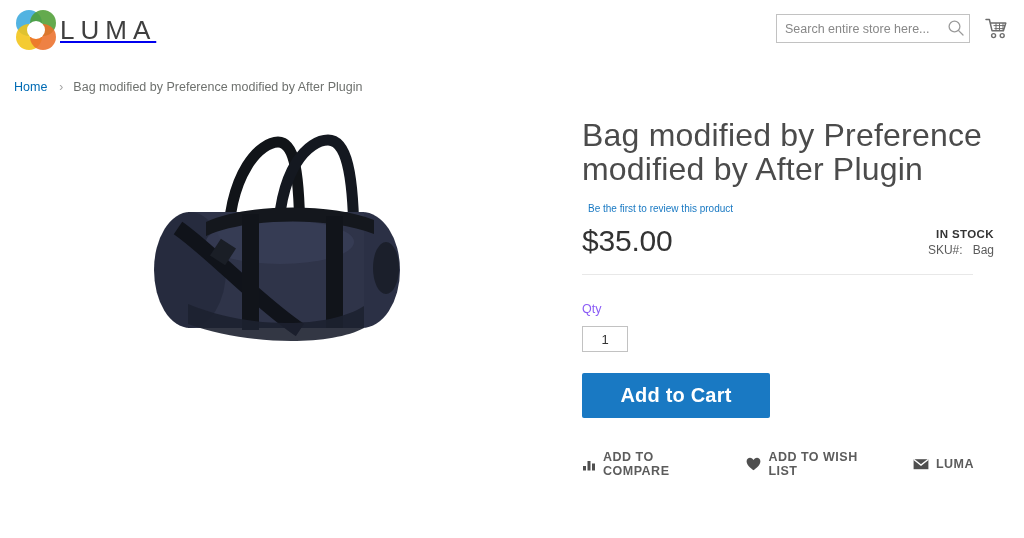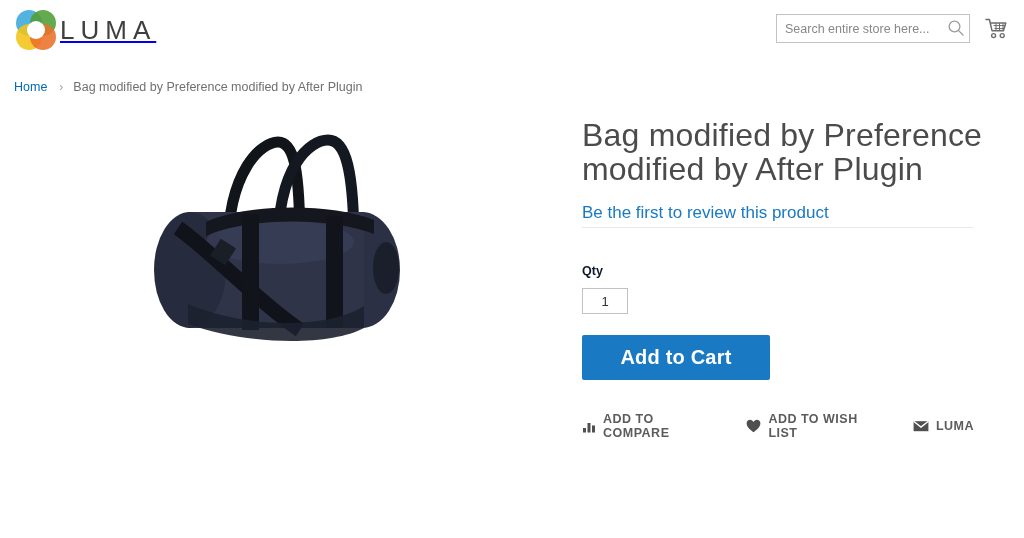--- a/index.html
+++ b/index.html
@@ -176,23 +176,24 @@
     font-size: 32px;
     line-height: 1.07;
     font-weight: 300;
     color: #4b4b4b;
     margin: 0;
     letter-spacing: 0.2px;
   }
   .review-link {
     display: inline-block;
     margin-top: 17px;
-    font-size: 17px;
+    font-size: 10px;
     color: #1979c3;
     text-decoration: none;
+    margin-left: 6px;
   }
   .price-row {
     position: relative;
     margin-top: 8px;
     height: 46px;
   }
   .price {
     font-size: 30px;
     font-weight: 400;
     color: #333333;
@@ -216,24 +217,24 @@
     color: #5b5b5b;
   }
   .divider {
     height: 1px;
     background: #e8e8e8;
     width: 391px;
     margin-top: 4px;
   }
 
   .qty-label {
-    margin-top: 36px;
+    margin-top: 27px;
     font-size: 12.5px;
-    font-weight: bold;
-    color: #0f172a;
+    font-weight: normal;
+    color: #8b5cf6;
   }
   .qty-input {
     display: block;
     margin-top: 10px;
     width: 46px;
     height: 26px;
     box-sizing: border-box;
     border: 1px solid #c2c2c2;
     text-align: center;
     font-family: "Liberation Sans", sans-serif;
@@ -360,20 +361,31 @@
 
     </div>
   </div>
 
   <div class="col-right">
 
     <h1 class="product-title">Bag modified by Preference modified by After Plugin</h1>
 
     <a class="review-link" href="#">Be the first to review this product</a>
 
+    <div class="price-row">
+      <span class="price">$35.00</span>
+      <div class="stock-block">
+        <div class="stock">IN STOCK</div>
+        <div class="sku">
+          <span>SKU#:</span>
+          <span>&nbsp;</span>
+          <span>Bag</span>
+        </div>
+      </div>
+    </div>
 
     <div class="divider"></div>
 
     <div class="qty-label">Qty</div>
     <input class="qty-input" type="text" value="1" style="">
 
     <button class="add-to-cart">Add to Cart</button>
 
     <div class="actions">
 

